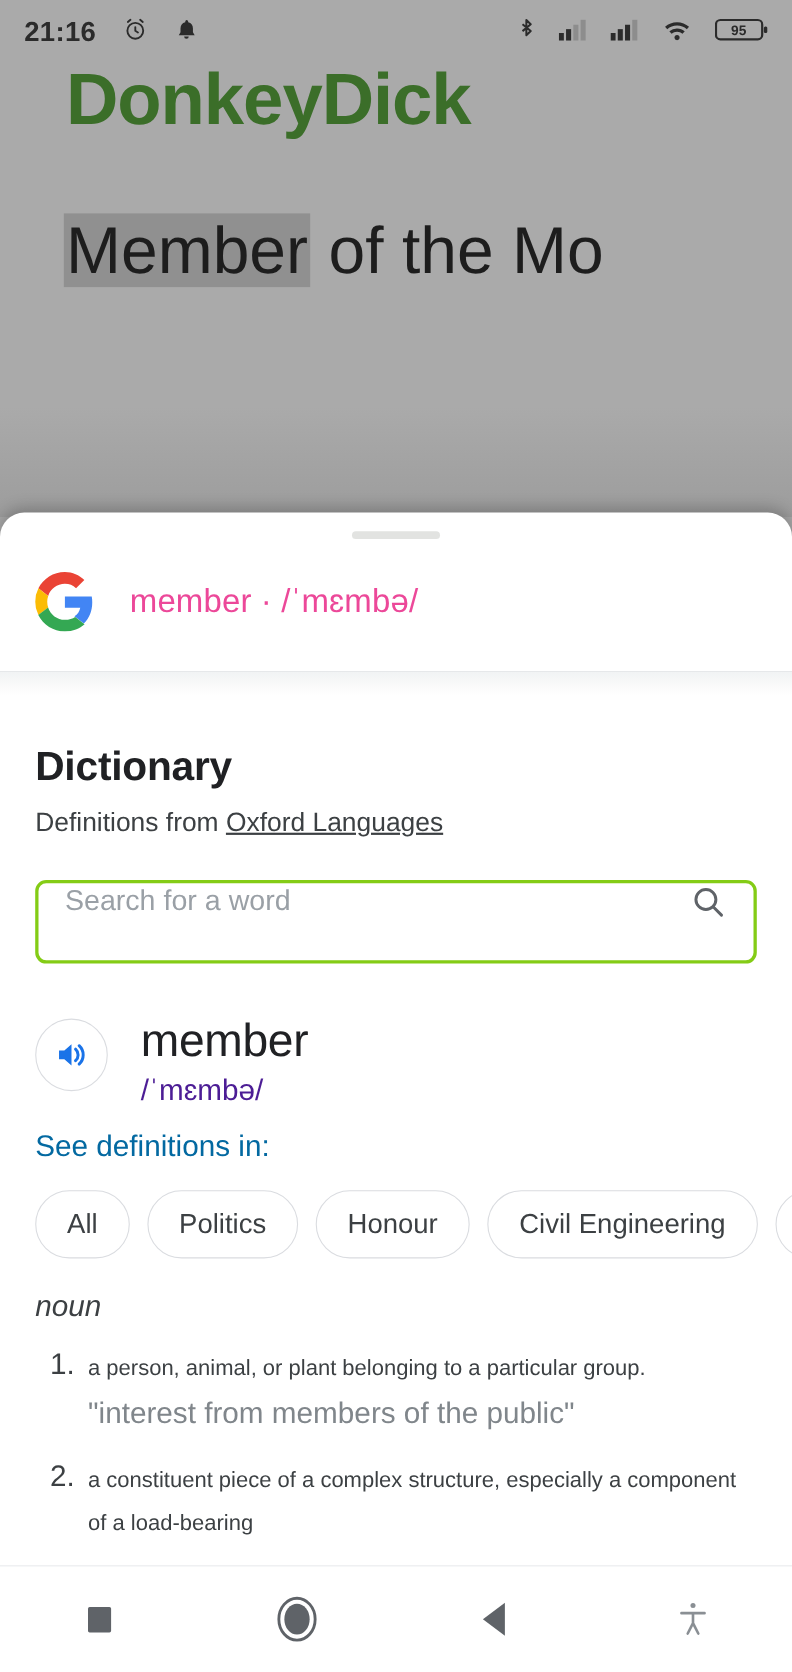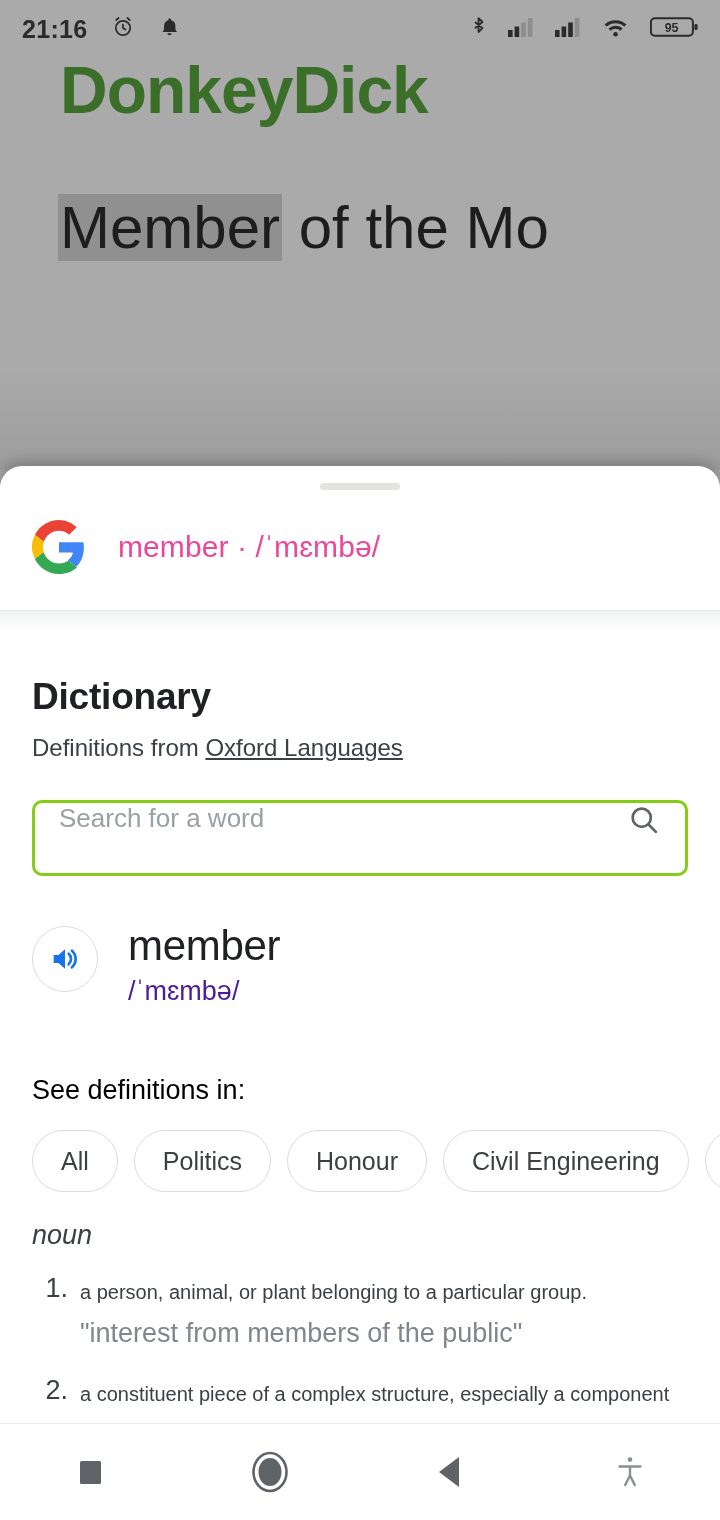--- a/index.html
+++ b/index.html
@@ -13,21 +13,21 @@
   
   .backdrop {
     position:absolute; left:0; top:0; width:720px; height:470px;
     background:#aaaaaa;
   }
   .status-bar {
     position:absolute; left:0; top:0; width:720px; height:58px;
     display:flex; align-items:center; justify-content:space-between;
     padding:0 22px; color:#262626;
   }
-  .sb-left { display:flex; align-items:center; gap:12px; }
+  .sb-left { display:flex; align-items:flex-end; gap:12px; }
   .sb-time { font-size:25px; font-weight:600; letter-spacing:.3px; color:#2b2b2b; }
   .sb-right { display:flex; align-items:center; gap:9px; }
   .sb-icon { display:block;padding-left:12px; }
 
   .page-title {
     position:absolute; left:60px; top:52px;
     font-size:66px; font-weight:700; color:#3b6e29;
     letter-spacing:-1px; white-space:nowrap;
   }
   .page-body {
@@ -94,21 +94,21 @@
   .word-row { display:flex; align-items:flex-start; margin-top:44px; }
   .speak-btn {
     width:66px; height:66px; flex:0 0 66px; border:1px solid #dadce0;
     border-radius:50%; display:flex; align-items:center; justify-content:center;
     background:#fff; margin-top:6px;
   }
   .word-col { margin-left:30px; }
   .word-main { font-size:42px; color:#202124; line-height:52px; letter-spacing:-.3px; }
   .word-phon { font-size:27px; color:#4c1d95; margin-top:4px; }
 
-  .see-defs { margin-top:68px; font-size:27px; color:#000000; }
+  .see-defs { margin-top:20px; font-size:27px; color:#0369a1; }
 
   .chips {
     margin-top:24px; display:flex; gap:16px; white-space:nowrap;
     width:720px; margin-left:0;
   }
   .chip {
     border:1px solid #dadce0; border-radius:34px; height:62px;
     display:flex; align-items:center; padding:0 28px;
     font-size:25px; color:#3c4043; flex:0 0 auto; background:#fff;
   }

